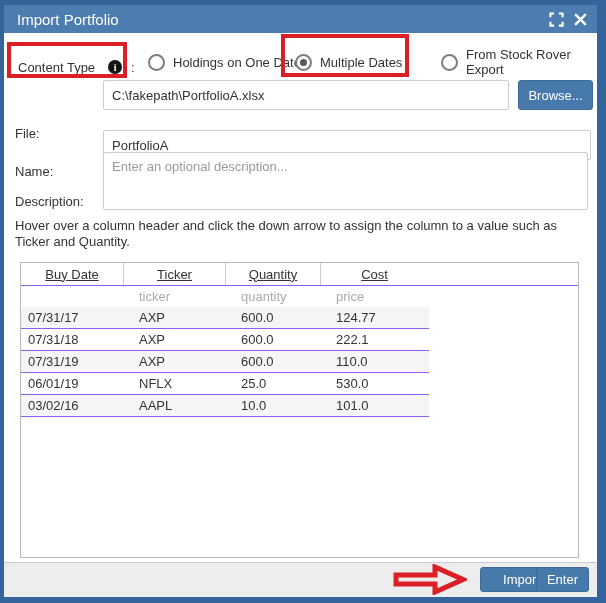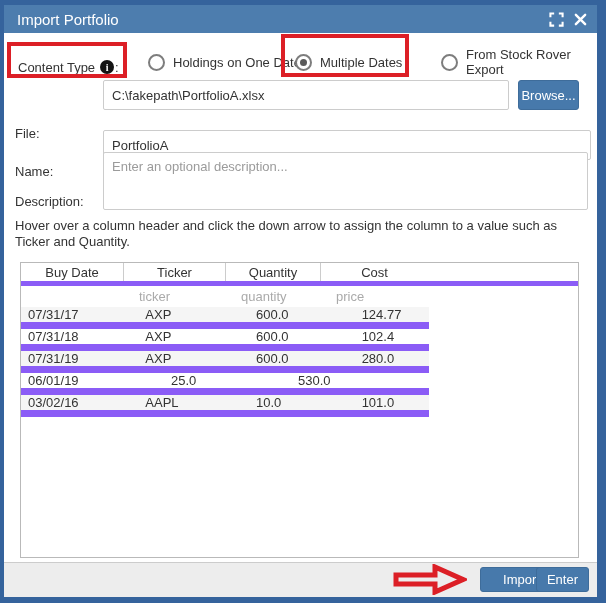--- a/index.html
+++ b/index.html
@@ -22,21 +22,21 @@
   .titlebar .title { color:#fff; font-size:15px; margin-left:13px; }
   .titlebar .winbtns { margin-left:auto; margin-right:10px; display:flex; gap:10px; align-items:center; }
   .winbtns svg { display:block; cursor:pointer; }
 
   .label { position:absolute; font-size:13px; color:#333; height:30px; line-height:30px;margin-top:39px; }
 
   .annotation { position:absolute; border:4px solid #dc1f26; background:transparent; pointer-events:none; }
   .box-ct { left:3px; top:37px; width:120px; height:36px; }
   .box-md { left:277px; top:29px; width:128px; height:43px; }
 
-  .ct-label { position:absolute; left:14px; top:42px; height:40px; display:flex; align-items:center; font-size:13px; }
+  .ct-label { position:absolute; left:14px; top:42px; height:40px; display:flex; align-items:center; font-size:13px;gap:8px; }
   .info-icon {
     display:inline-flex; align-items:center; justify-content:center;
     width:14px; height:14px; border-radius:50%; background:#141414; color:#fff;
     font-size:10px; font-weight:bold; margin:0 1px 0 5px; font-family:"Liberation Serif","DejaVu Serif",serif;
   }
   .radio-opt { position:absolute; height:26px; display:flex; align-items:center; gap:8px; font-size:13px; cursor:pointer; }
   .opt-1 { left:144px; top:44px; }
   .opt-2 { left:291px; top:44px; }
   .opt-3 { left:437px; top:44px; }
   .radio {
@@ -55,37 +55,37 @@
     position:absolute; left:99px; top:147px; width:485px; height:58px;
     border:1px solid #ccc; border-radius:2px; font-size:13px; color:#333;
     padding:6px 8px; font-family:inherit; resize:none; outline:none;
   }
   .tinput::placeholder, .desc-area::placeholder { color:#9b9b9b; }
 
   .btn {
     background:#4779ab; color:#fff; border:1px solid #3e6c9a; border-radius:3px;
     font-size:13px; font-family:inherit; cursor:pointer;
   }
-  .browse-btn { position:absolute; left:514px; top:75px; width:61px; height:30px; }
+  .browse-btn { position:absolute; left:514px; top:75px; width:75px; height:30px; }
 
   .instruction { position:absolute; left:11px; top:213px; width:578px; font-size:13px; line-height:1.25; color:#333; }
 
   .table {
     position:absolute; left:16px; top:257px; width:559px; height:296px;
     border:1px solid #b9b9b9; background:#fff; overflow:hidden;
   }
-  .thead { display:flex; height:23px; border-bottom:5px solid #8b5cf6; }
+  .thead { display:flex; height:23px; border-bottom:1px solid #8b5cf6;text-decoration:underline; }
   .thead .tcell { display:flex; align-items:center; justify-content:center; font-size:13px; color:#333; cursor:pointer; }
   .thead .tcell.sep { border-right:1px solid #ccc; }
   .thead .fill { flex:1; }
   .c0 { width:103px; } .c1 { width:102px; } .c2 { width:95px; } .c3 { width:107px; }
   .tsub { display:flex; height:21px; align-items:center; }
   .tsub .tcell { font-size:13px; color:#aaa; padding-left:15px; }
   .tsub .tcell.c0 { padding-left:7px; }
-  .trow { display:flex; width:408px; height:22px; border-bottom:7px solid #8b5cf6; align-items:flex-end; cursor:default;gap:32px; }
+  .trow { display:flex; width:408px; height:22px; border-bottom:1px solid #8b5cf6; align-items:center; cursor:default; }
   .trow.odd { background:#f5f5f5; }
   .trow .tcell { font-size:13px; color:#333; padding-left:15px; overflow:hidden; white-space:nowrap; }
   .trow .tcell.c0 { padding-left:7px; }
 
   .footer {
     position:absolute; left:0; right:0; bottom:0; height:35px;
     background:#ededed; border-top:1px solid #ccc;
   }
   .import-btn { position:absolute; left:476px; top:562px; width:72px; height:25px;padding-left:11px; }
   .cancel-btn { position:absolute; left:532px; top:562px; width:53px; height:25px; }
@@ -160,30 +160,31 @@
         <div class="trow odd">
           <div class="tcell c0">07/31/17</div>
           <div class="tcell c1">AXP</div>
           <div class="tcell c2">600.0</div>
           <div class="tcell c3">124.77</div>
         </div>
         <div class="trow">
           <div class="tcell c0">07/31/18</div>
           <div class="tcell c1">AXP</div>
           <div class="tcell c2">600.0</div>
-          <div class="tcell c3">102.4</div>
+          <div class="tcell c3">222.1</div>
         </div>
         <div class="trow odd">
           <div class="tcell c0">07/31/19</div>
           <div class="tcell c1">AXP</div>
           <div class="tcell c2">600.0</div>
-          <div class="tcell c3">280.0</div>
+          <div class="tcell c3">110.0</div>
         </div>
         <div class="trow">
           <div class="tcell c0">06/01/19</div>
+          <div class="tcell c1">NFLX</div>
           <div class="tcell c2">25.0</div>
           <div class="tcell c3">530.0</div>
         </div>
         <div class="trow odd">
           <div class="tcell c0">03/02/16</div>
           <div class="tcell c1">AAPL</div>
           <div class="tcell c2">10.0</div>
           <div class="tcell c3">101.0</div>
         </div>
       </div>

